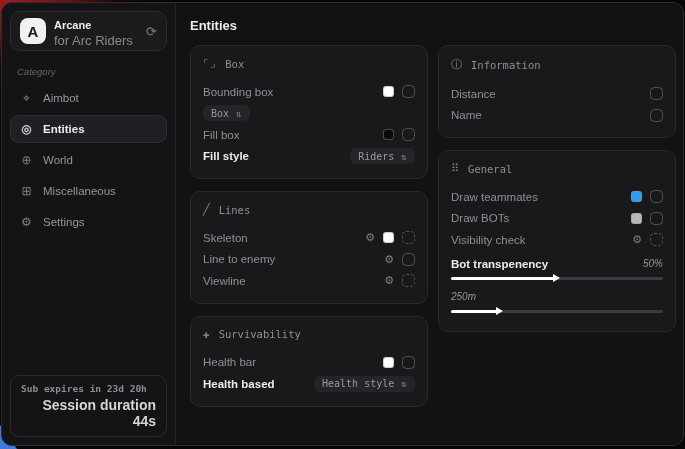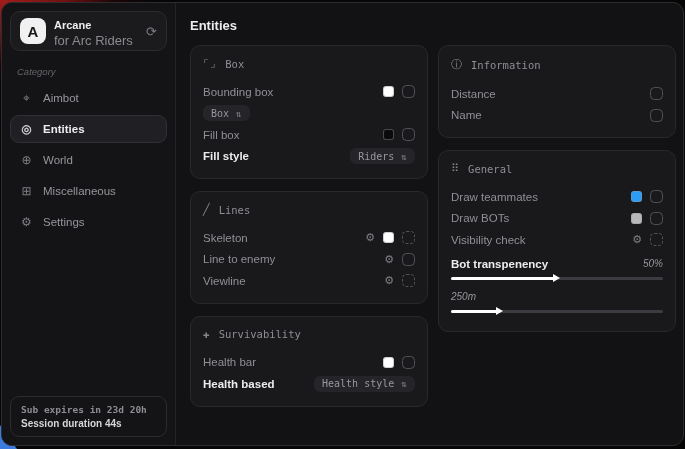--- a/index.html
+++ b/index.html
@@ -45,21 +45,21 @@
     display:flex;align-items:center;gap:10px;padding:6px 9px;border-radius:9px;
     color:#95969c;font-size:11.5px;border:1px solid transparent;cursor:pointer;
   }
   .nav-item.active{background:#202024;border-color:#303036;color:#ececee;font-weight:700;}
   .nav-icon{width:13px;text-align:center;font-size:12px;color:#7d7e84;}
   .nav-item.active .nav-icon{color:#cfcfd4;}
   .session{
     margin-top:auto;border:1px solid #2b2b30;border-radius:9px;padding:7px 10px;
   }
   .session-line1{font-family:"DejaVu Sans Mono",monospace;font-size:9.5px;color:#8c8d93;white-space:nowrap;font-weight:bold;}
-  .session-line2{font-size:10px;font-weight:700;color:#d5d6d9;margin-top:3px;}
+  .session-line2{font-size:14px;font-weight:700;color:#d5d6d9;margin-top:3px;text-align:right;}
   
   .main{flex:1;padding:10px 14px;box-sizing:border-box;overflow:hidden;}
   .page-title{font-size:13px;font-weight:700;color:#ededef;margin:5px 0 12px;}
   .columns{display:flex;gap:10px;align-items:flex-start;}
   .col{display:flex;flex-direction:column;gap:12px;width:238px;min-width:238px;}
   .panel{
     background:#19191c;border:1px solid #28282d;border-radius:10px;
     padding:10px 12px 11px;box-sizing:border-box;width:100%;
   }
   .p-head{

